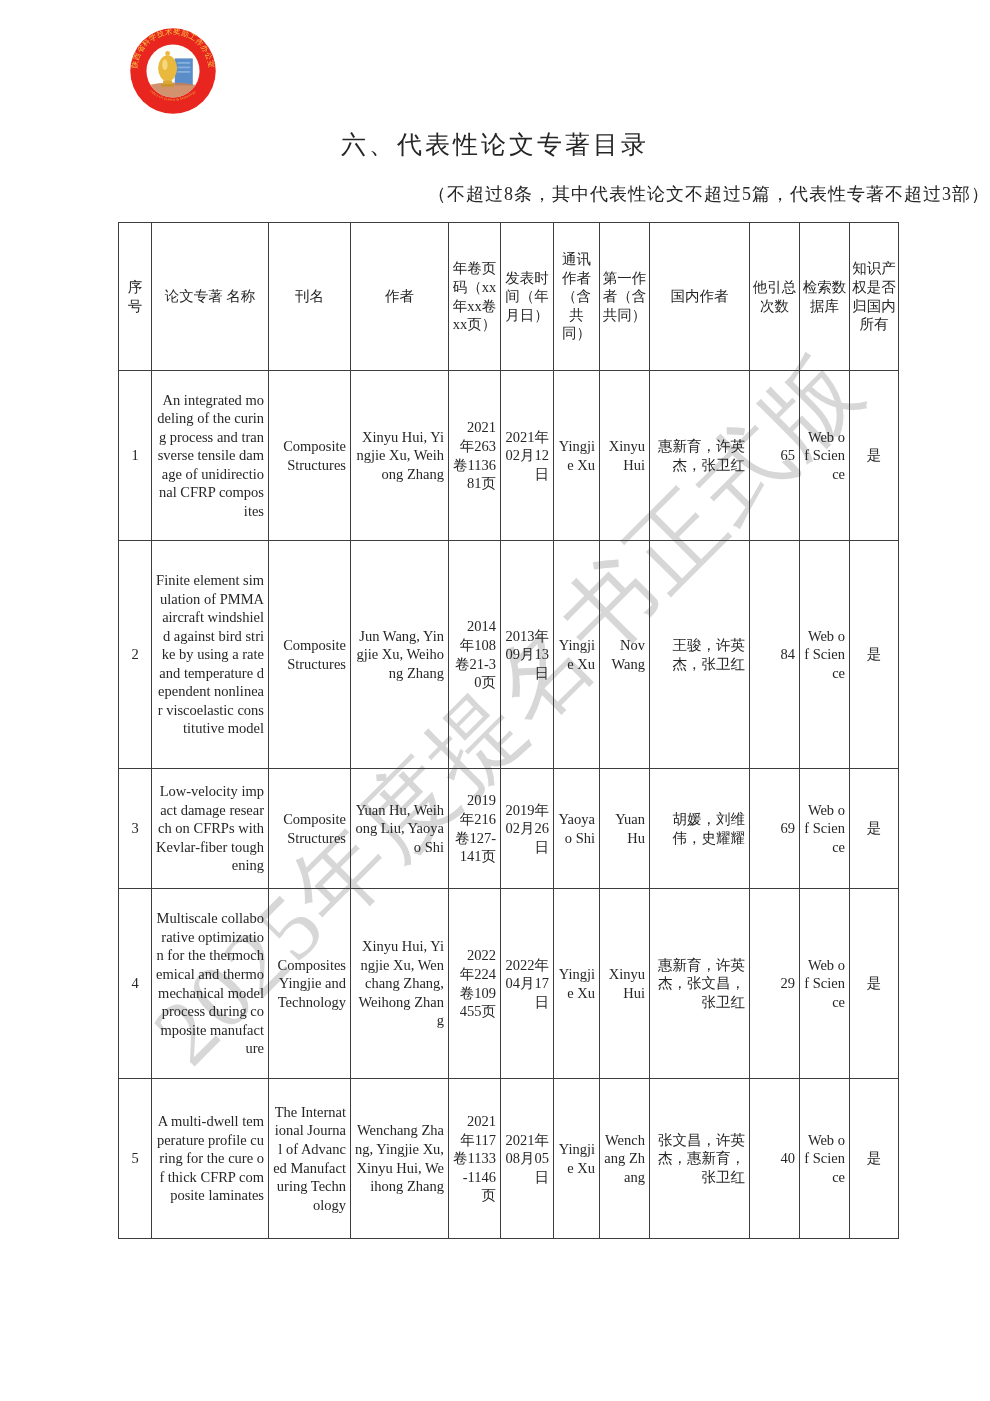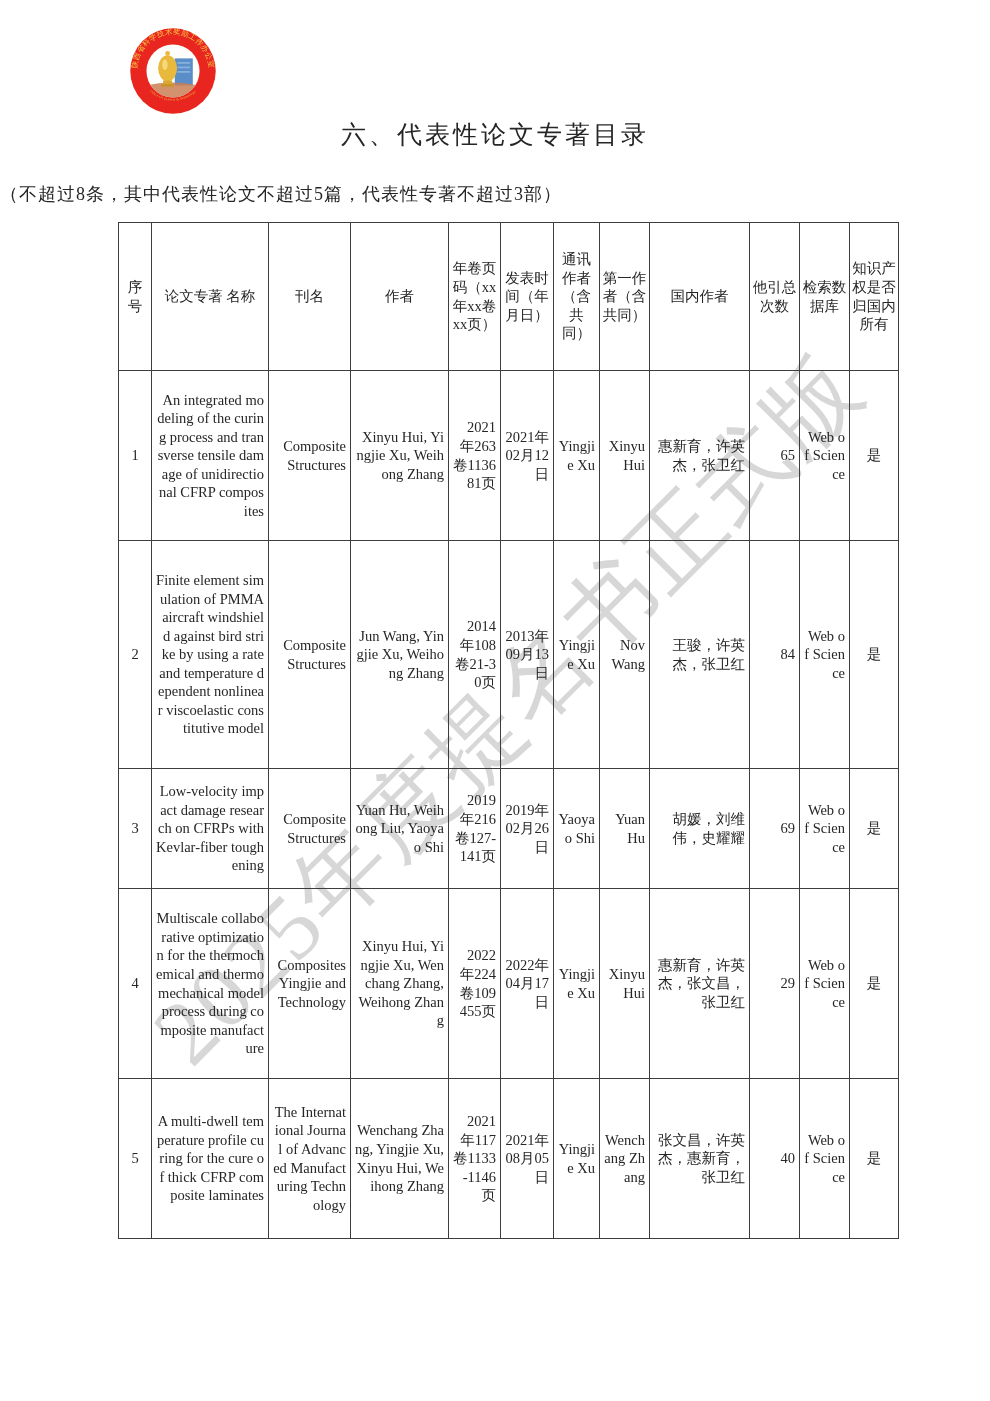--- a/index.html
+++ b/index.html
@@ -30,32 +30,32 @@
   
   .logo {
     position:absolute;
     left:128px; top:26px;
     width:90px; height:90px;
     z-index:2;
   }
   
   .page-title {
     position:absolute;
-    top:118px; left:0;
+    top:128px; left:0;
     width:100%;
     text-align:center;
     font-size:25px;
     letter-spacing:3px;
     z-index:1;
   }
   .page-subtitle {
     position:absolute;
     top:182px; left:0;
     width:100%;
-    text-align:left;
+    text-align:right;
     font-size:18px;
     letter-spacing:1px;
     z-index:1;
   }
   
   table.papers {
     position:absolute;
     left:118px; top:222px;
     width:780px;
     border-collapse:collapse;

